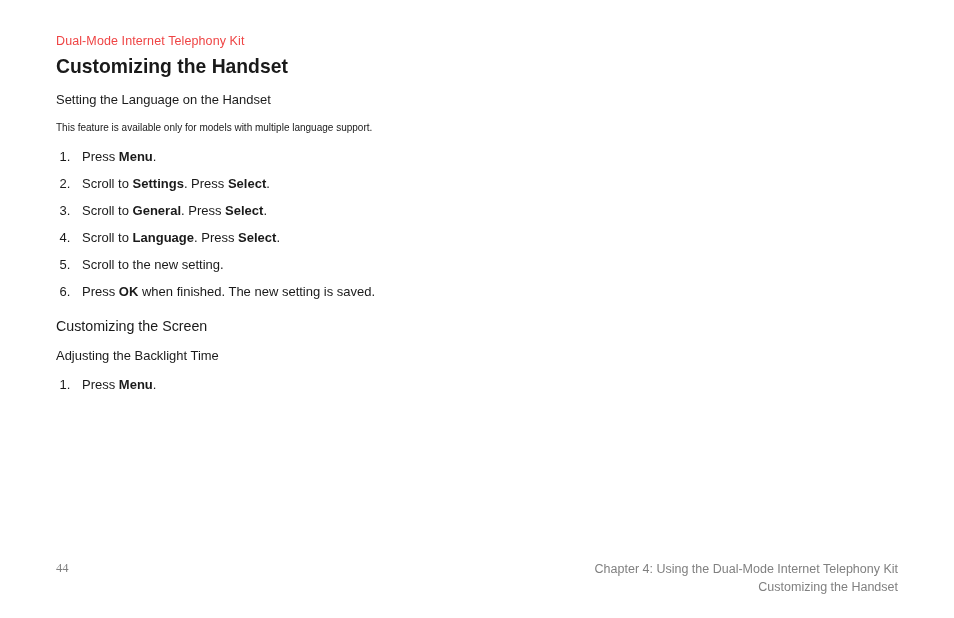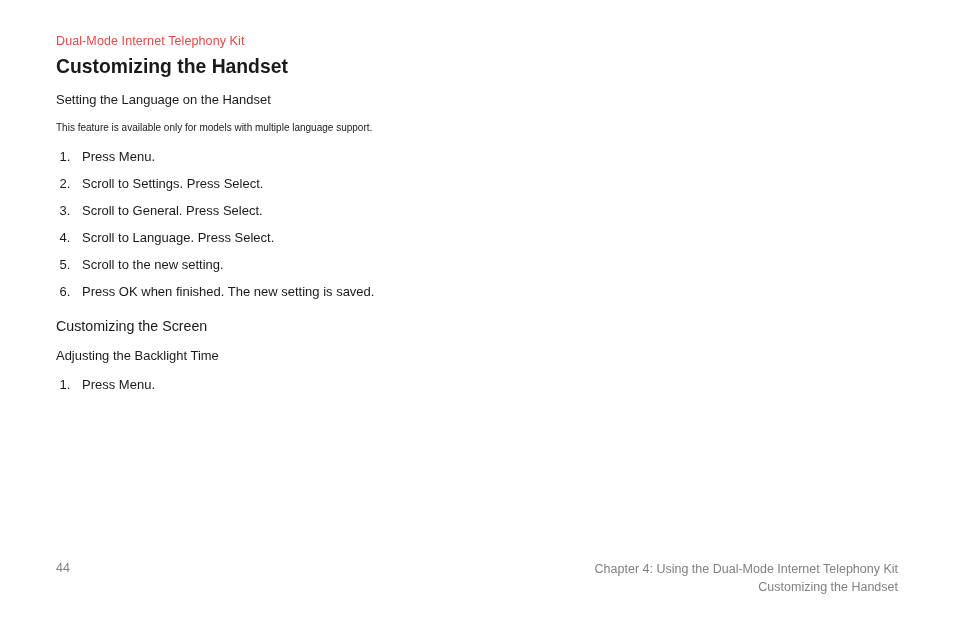--- a/index.html
+++ b/index.html
@@ -58,31 +58,32 @@
     margin: 0 0 18px 0;
     padding-left: 18px;
   }
   ol li {
     font-size: 13px;
     padding-left: 8px;
     margin-bottom: 12px;
   }
   ol li:last-child { margin-bottom: 0; }
   ol li::marker { font-size: 13px; }
-  .b { font-weight: 400; }
+  .b { font-weight: 700; }
   .footer {
     position: absolute;
     left: 56px;
     right: 56px;
     bottom: 22px;
     font-size: 12.5px;
     color: #808080;
   }
   .page-num {
     float: left;
+    font-family: Liberation Serif, serif;
   }
   .footer-right {
     float: right;
     text-align: right;
     line-height: 1.4;
   }
   
   h1, h2, h3, .header-label, .footer, .para, ol li, .intro {
     font-family: "Helvetica Neue", "Arial Narrow", Arial, sans-serif;
   }

